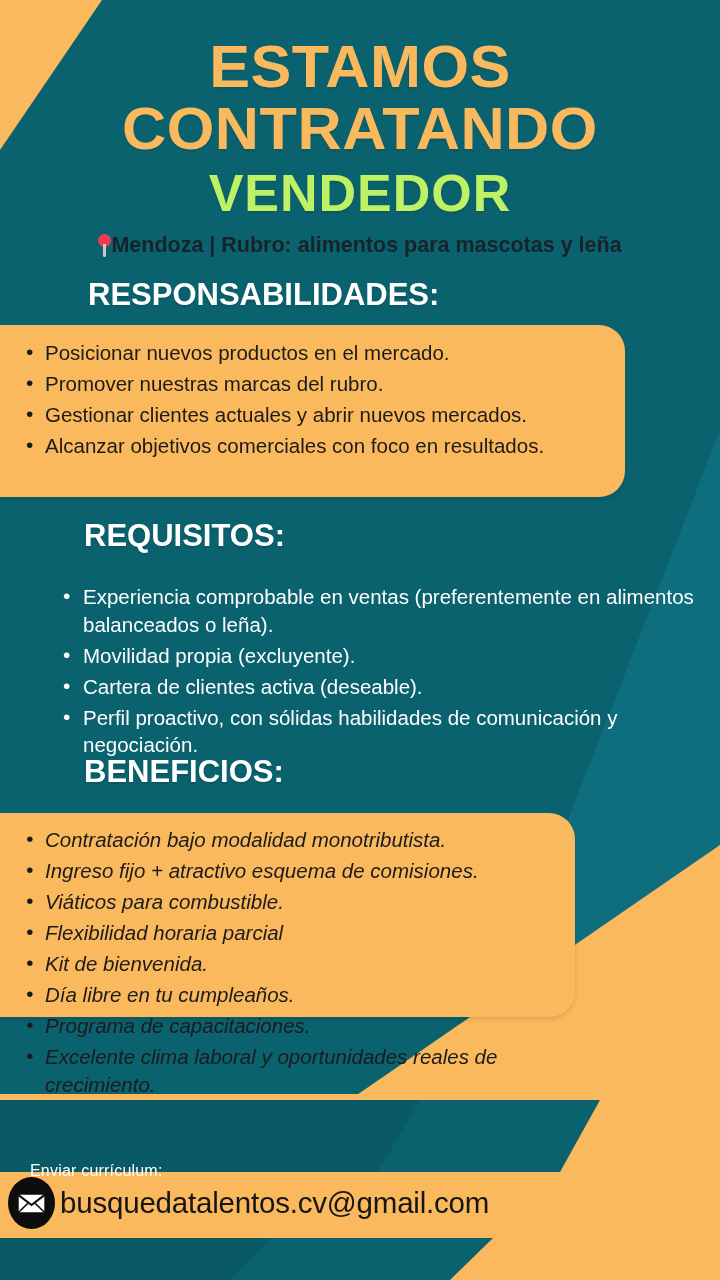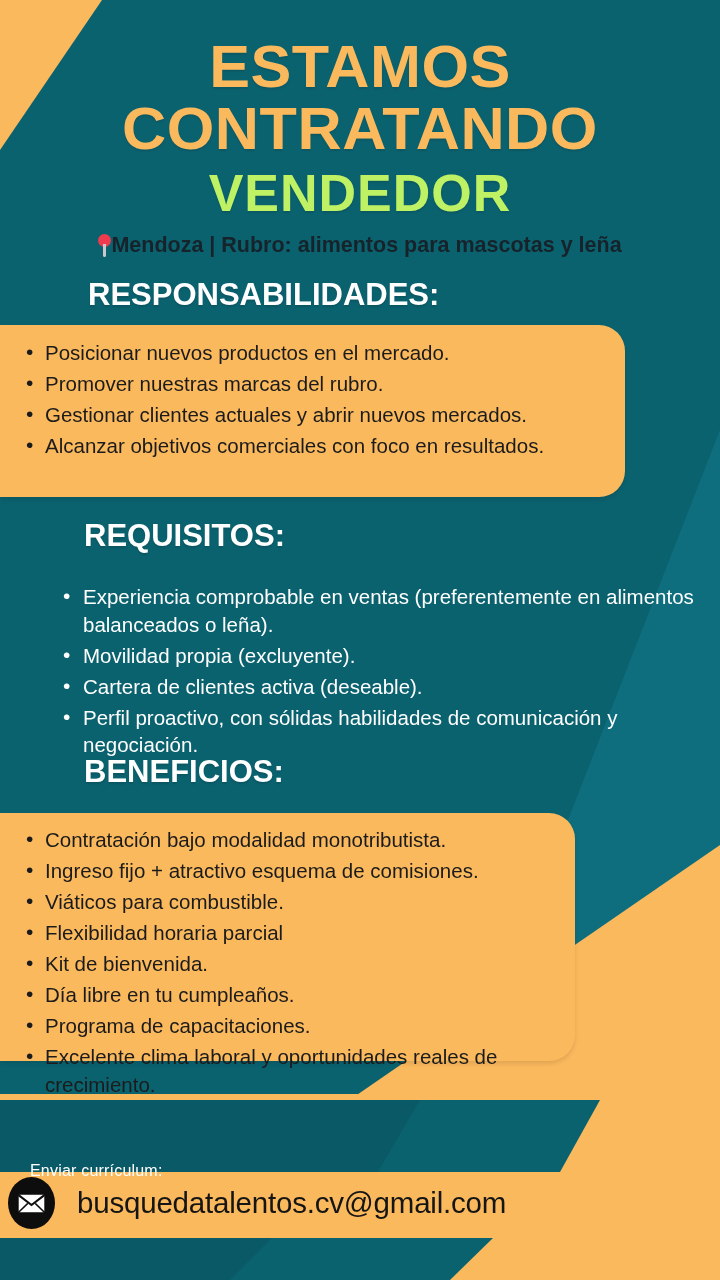--- a/index.html
+++ b/index.html
@@ -101,21 +101,21 @@
     position: absolute;
     background: #fbb95d;
     border-radius: 0 26px 26px 0;
     box-shadow: 0 3px 4px rgba(0,0,0,.10);
   }
   .card ul.bullets li { color: #1b1b1b; }
 
   #resp-card { left: 0; top: 325px; width: 625px; height: 172px; }
   #resp-card ul { padding: 14px 30px 0 24px; }
 
-  #ben-card  { left: 0; top: 813px; width: 575px; height: 248px; }
+  #ben-card  { left: 0; top: 813px; width: 575px; height: 204px; font-style: italic; }
   #ben-card ul { padding: 13px 24px 0 24px; }
 
   
   #req-list { position: absolute; left: 0; top: 583px; width: 690px; padding-left: 47px; }
   #req-list ul { padding: 0 0 0 14px; }
   #req-list ul.bullets li { color: #ffffff; padding-left: 22px; }
 
   
   .footer-label {
     position: absolute;
@@ -126,21 +126,21 @@
     font-weight: normal;
     letter-spacing: .2px;
     margin-top: 44px;
   }
   .email-row {
     position: absolute;
     left: 8px;
     top: 1177px;
     display: flex;
     align-items: center;
-    gap: 22px;
+    gap: 5px;
   }
   .mail-badge {
     width: 47px; height: 52px;
     border-radius: 50%;
     background: #0d0d0d;
     display: flex; align-items: center; justify-content: center;
     flex: 0 0 auto;
   }
   .mail-badge svg { display: block; }
   .email-text {

